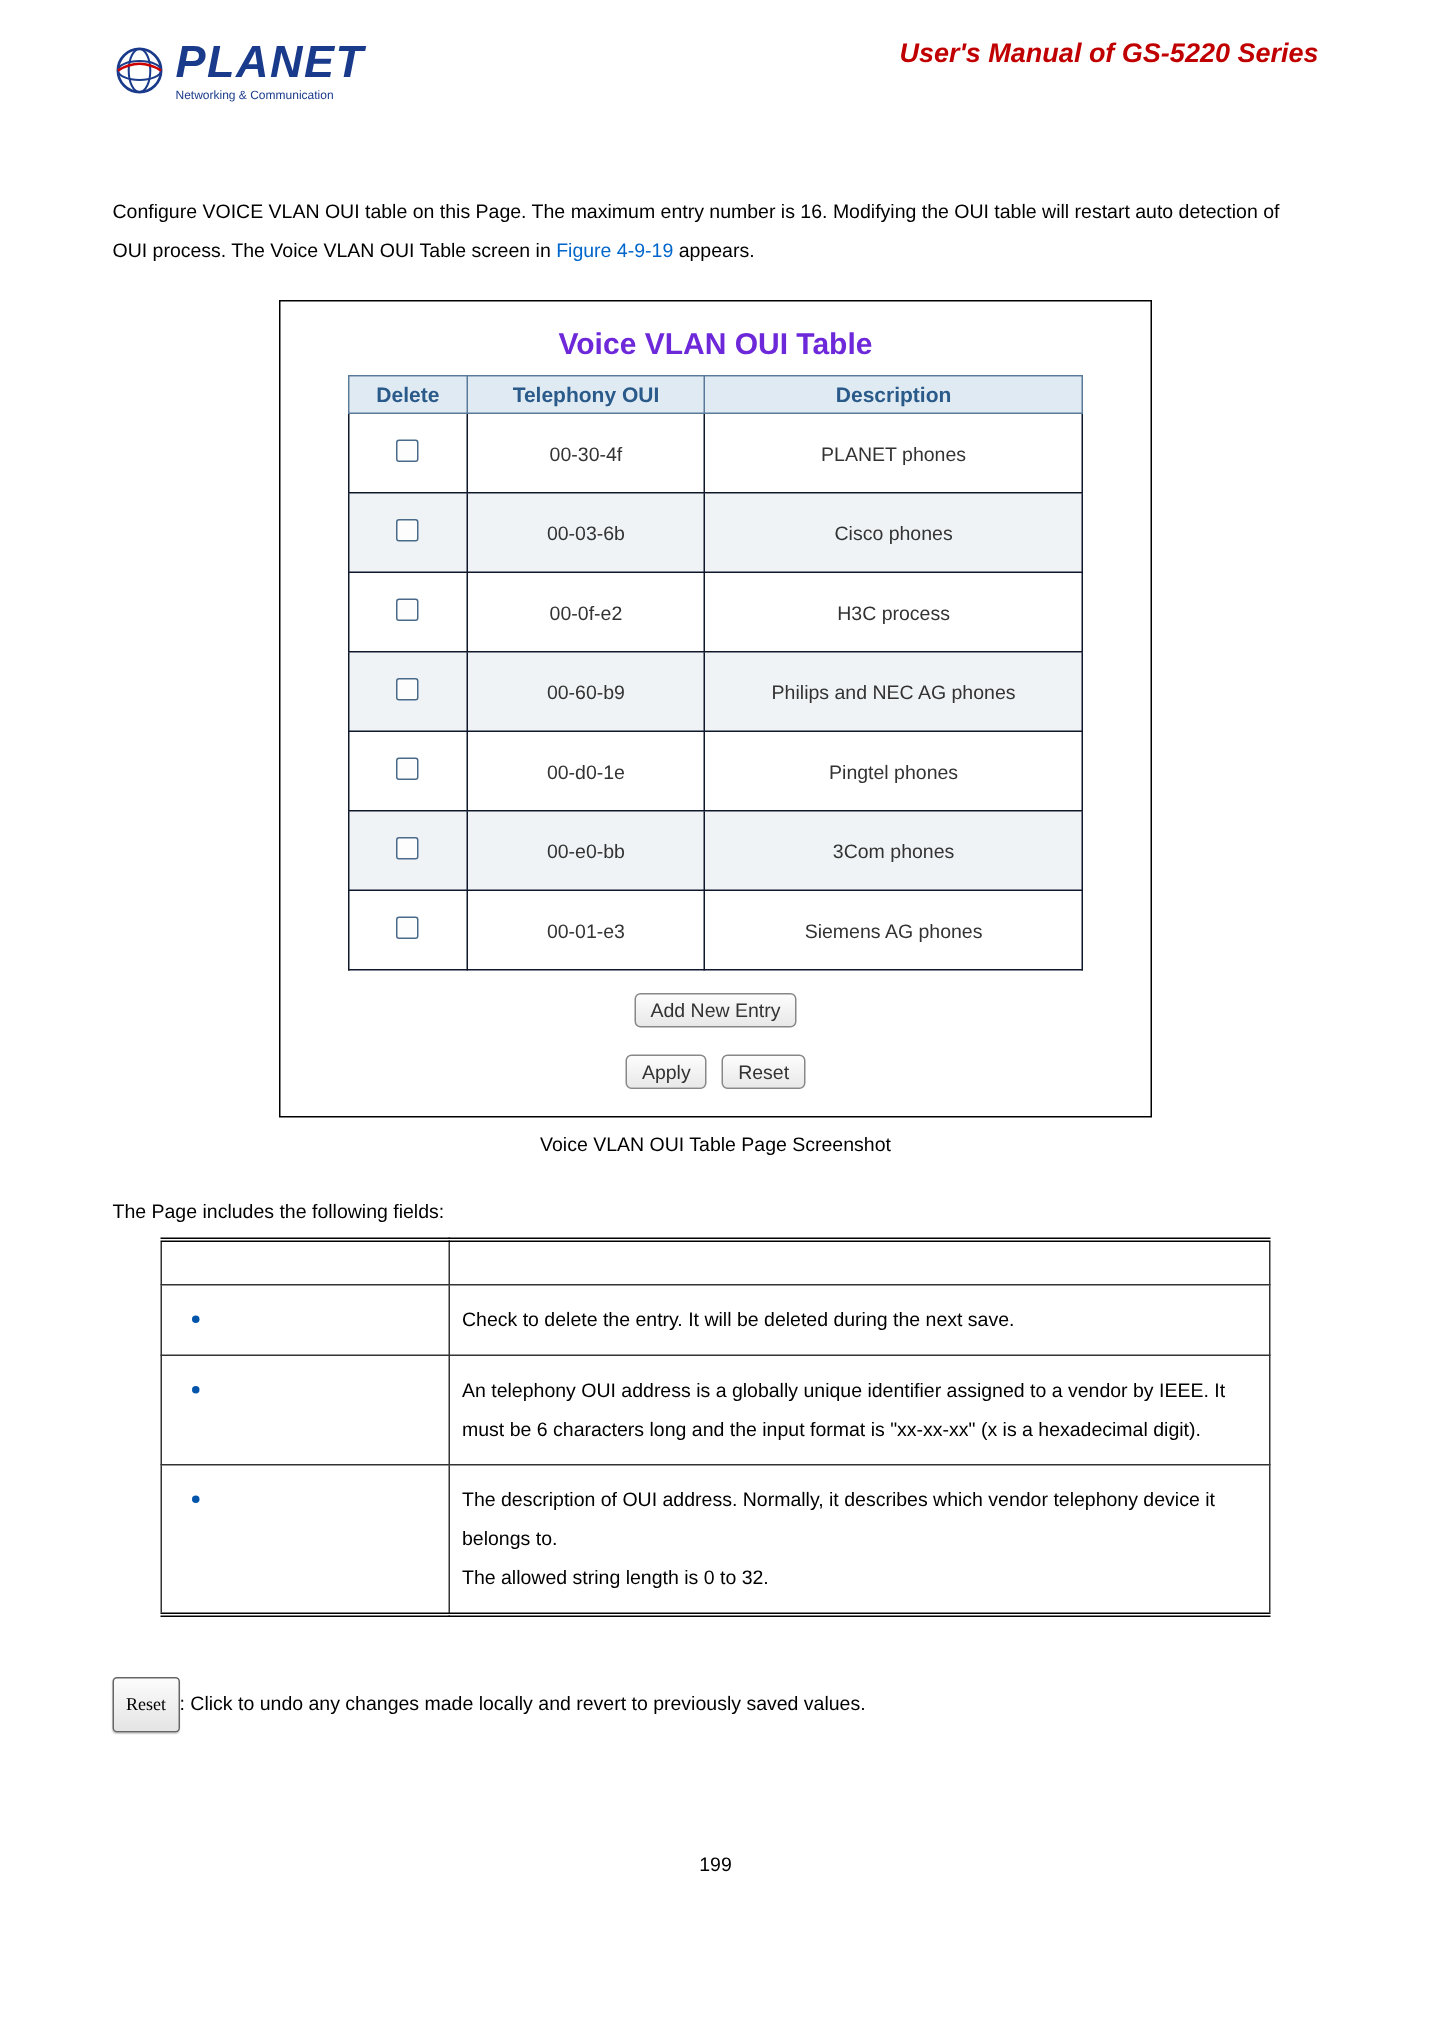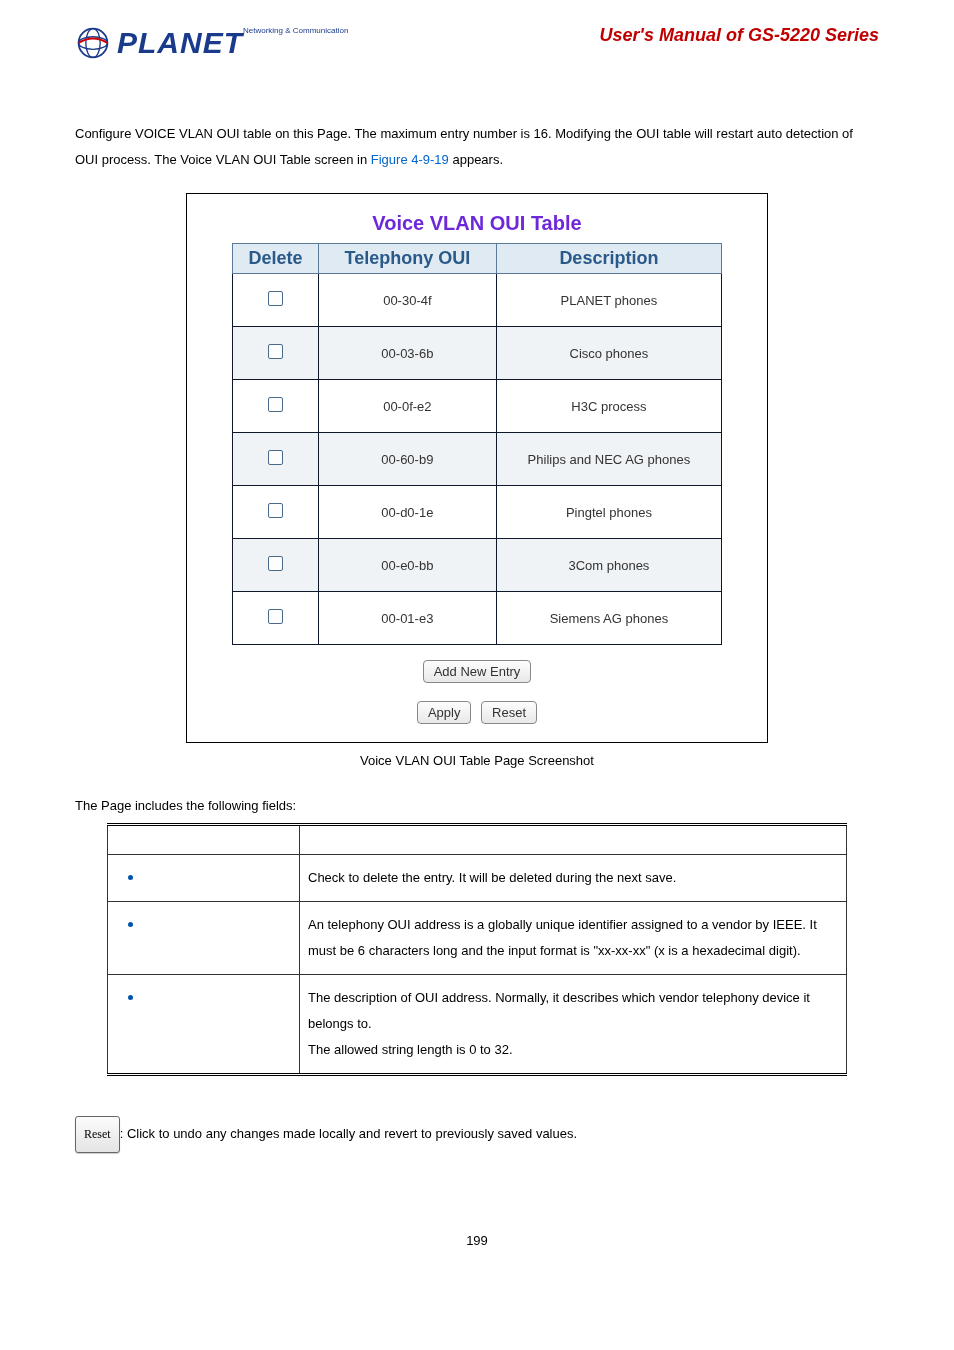--- a/index.html
+++ b/index.html
@@ -18,35 +18,35 @@
     }
     .logo {
       display: flex;
       align-items: center;
       gap: 6px;
     }
     .logo-icon {
       width: 36px;
       height: 36px;
     }
-    .logo-text { display: flex; flex-direction: row; }
+    .logo-text { display: flex; flex-direction: column; }
     .logo-main { font-size: 30px; font-weight: 900; font-style: italic; color: #1a3b8b; letter-spacing: 1px; }
     .logo-sub { font-size: 8px; color: #1a3b8b; font-weight: normal; }
     .manual-title { color: #c00000; font-weight: bold; font-style: italic; font-size: 18px; }
     .body-text { font-size: 13px; line-height: 2; margin-bottom: 20px; }
     .figure-ref { color: #0066cc; }
     .screenshot-box {
       border: 1px solid #000;
       width: 550px;
       margin: 20px auto 10px;
       padding: 10px 15px 15px;
     }
     .screenshot-title { text-align: center; color: #6d28d9; font-weight: bold; font-size: 20px; margin: 8px 0; }
     .oui-table { border-collapse: collapse; margin: 0 auto; width: 490px; }
-    .oui-table th { border: 1px solid #5a7a9a; background: #e0eaf2; color: #2a5a8a; font-weight: bold; padding: 4px 6px; font-size: 18px; text-align: center; }
+    .oui-table th { border: 1px solid #5a7a9a; background: #e0eaf2; color: #2a5a8a; font-weight: bold; padding: 4px 6px; font-size: 14px; text-align: center; }
     .oui-table td { border: 1px solid #0f172a; padding: 17px 6px; font-size: 13px; color: #333; text-align: center; }
     .oui-table tr:nth-child(even) td { background: #eff3f6; }
     .chk { text-align: center; }
     .chk-box { width: 13px; height: 13px; border: 1px solid #4a6a8a; display: inline-block; background: #fdfdfd; border-radius: 2px; }
     .btn-row { text-align: center; margin-top: 12px; }
     .btn {
       display: inline-block;
       padding: 3px 10px;
       border: 1px solid #888;
       border-radius: 4px;

